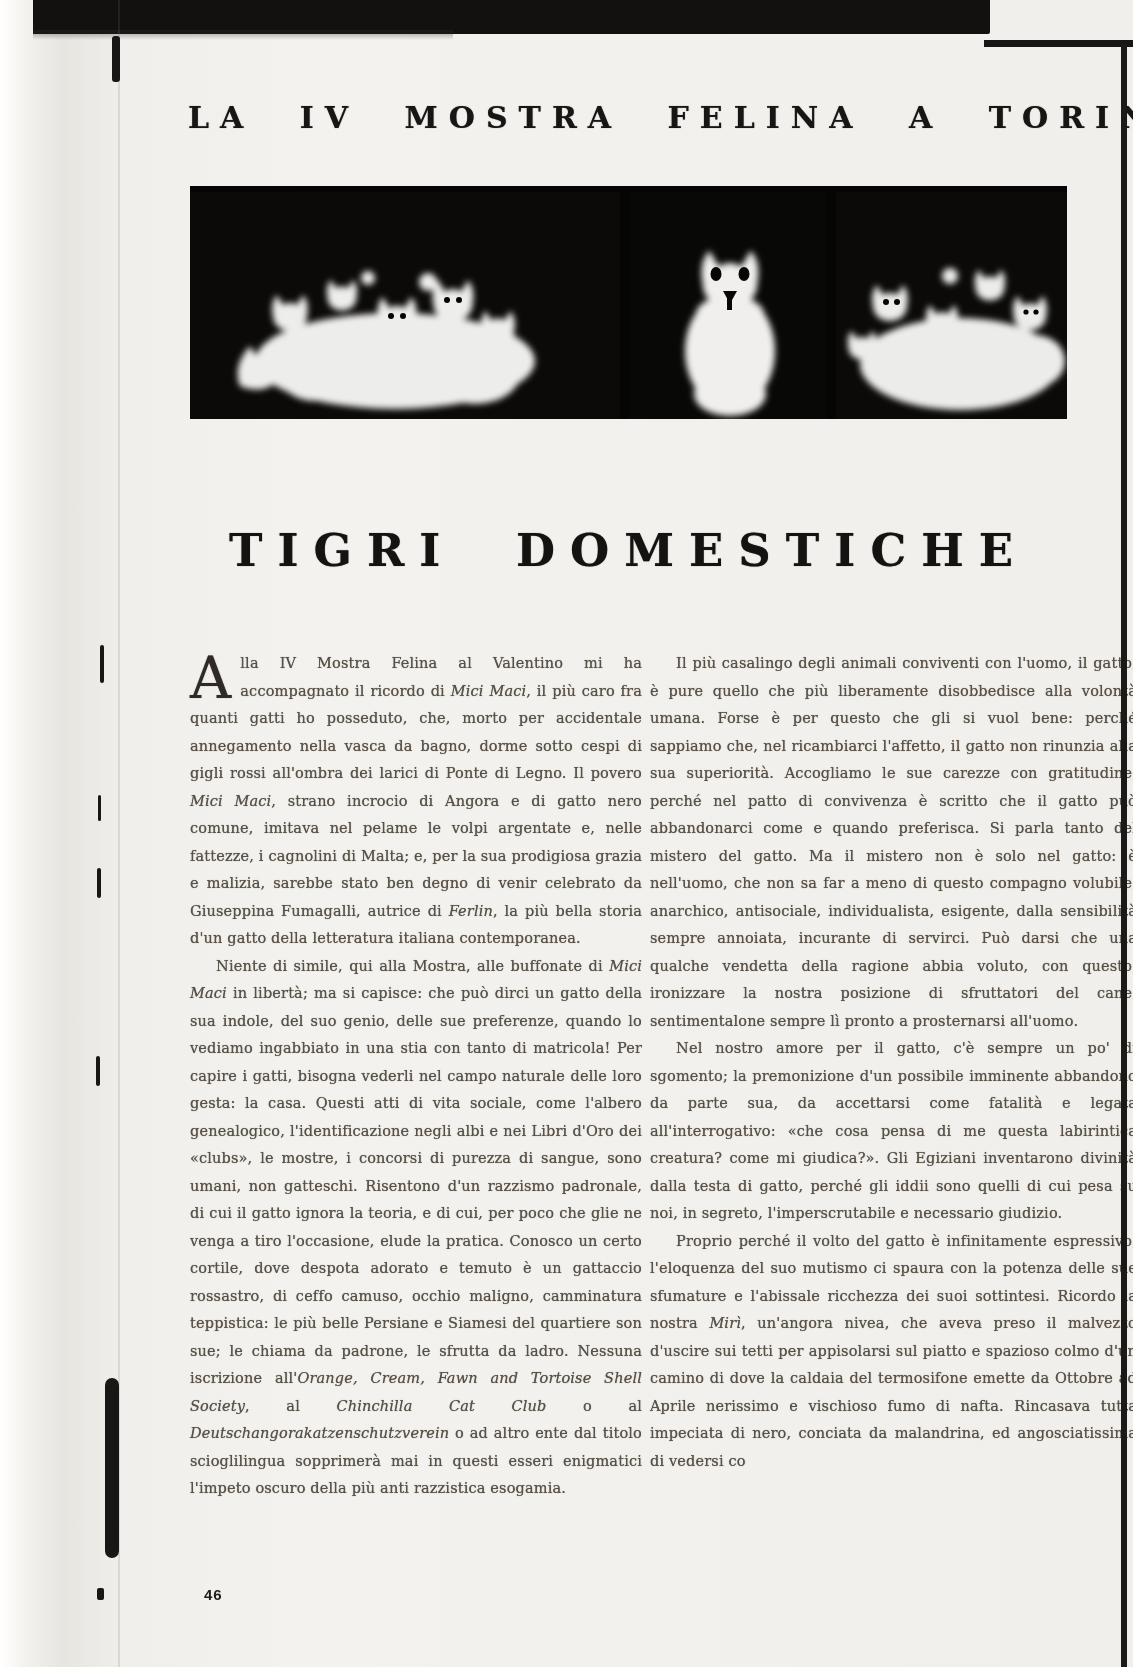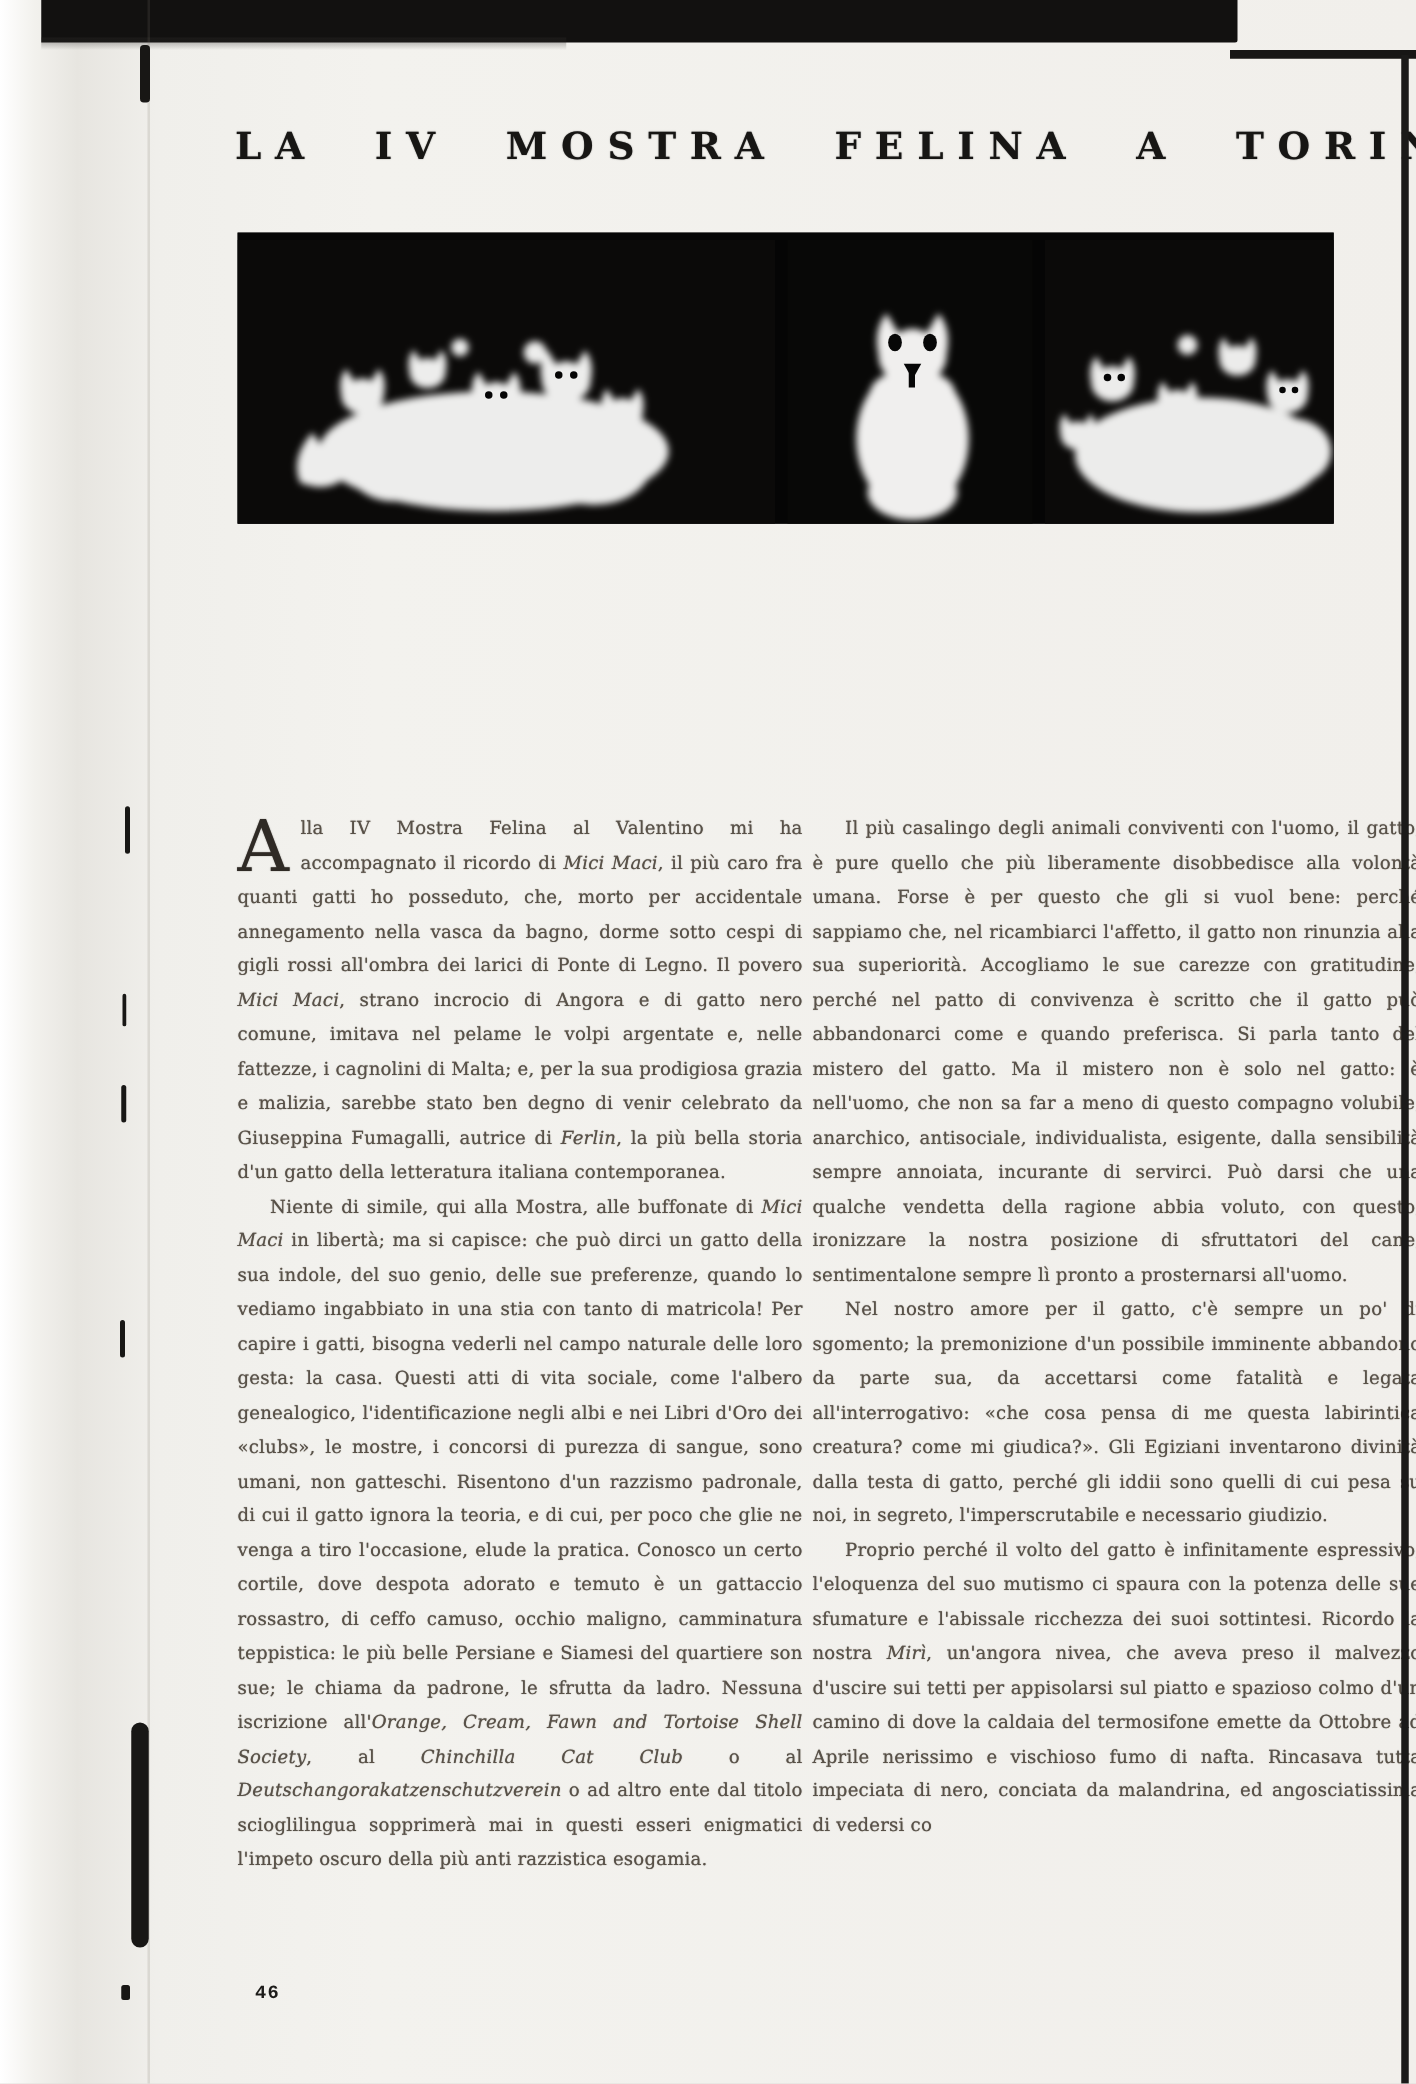--- a/index.html
+++ b/index.html
@@ -40,21 +40,21 @@
     text-shadow:0 0 .8px rgba(88,81,72,.85);
   }
   .col p{margin:0;}
   .col p.ind{text-indent:1.8em;}
   .col-left{left:190px;width:452px;}
   .col-right{left:650px;width:487px;}
   .dropcap{
     float:left;font-size:57px;line-height:46px;padding:5px 9px 0 0;
     color:#2f2a25;font-weight:normal;text-shadow:0 0 1px rgba(40,36,32,.6);
   }
-  .page-num{position:absolute;left:204px;top:1586px;font-family:Liberation Mono, monospace;
+  .page-num{position:absolute;left:204px;top:1586px;font-family:Liberation Sans, sans-serif;
     font-size:15px;font-weight:bold;color:#1d1c1a;letter-spacing:1px;}
 </style>
 </head>
 <body>
 
 <div class="page">
 
   <div class="topbar"></div>
   <div class="topbar-smudge"></div>
   <div class="topbar-thin"></div>
@@ -132,20 +132,21 @@
       </g>
       <g fill="#050505">
         <circle cx="696" cy="116" r="3"></circle>
           <circle cx="707" cy="116" r="3"></circle>
         <circle cx="836" cy="126" r="2.6"></circle>
           <circle cx="846" cy="126" r="2.6"></circle>
       </g>
     </svg>
   </div>
 
+  <div class="article-title">TIGRI DOMESTICHE</div>
 
   <div class="col col-left">
     <p><span class="dropcap">A</span><span><span>lla IV Mostra Felina al Valentino mi ha accompagnato il ricordo di </span><i>Mici Maci</i><span>, il più caro fra quanti gatti ho posseduto, che, morto per accidentale annegamento nella vasca da bagno, dorme sotto cespi di gigli rossi all'ombra dei larici di Ponte di Legno. Il povero </span><i>Mici Maci</i><span>, strano incrocio di Angora e di gatto nero comune, imitava nel pelame le volpi argentate e, nelle fattezze, i cagnolini di Malta; e, per la sua prodigiosa grazia e malizia, sarebbe stato ben degno di venir celebrato da Giuseppina Fumagalli, autrice di </span><i>Ferlin</i><span>, la più bella storia d'un gatto della letteratura italiana contemporanea.</span></span></p>
     <p class="ind"><span>Niente di simile, qui alla Mostra, alle buffonate di </span><i>Mici Maci</i><span> in libertà; ma si capisce: che può dirci un gatto della sua indole, del suo genio, delle sue preferenze, quando lo vediamo ingabbiato in una stia con tanto di matricola! Per capire i gatti, bisogna vederli nel campo naturale delle loro gesta: la casa. Questi atti di vita sociale, come l'albero genealogico, l'identificazione negli albi e nei Libri d'Oro dei «clubs», le mostre, i concorsi di purezza di sangue, sono umani, non gatteschi. Risentono d'un razzismo padronale, di cui il gatto ignora la teoria, e di cui, per poco che glie ne venga a tiro l'occasione, elude la pratica. Conosco un certo cortile, dove despota adorato e temuto è un gattaccio rossastro, di ceffo camuso, occhio maligno, camminatura teppistica: le più belle Persiane e Siamesi del quartiere son sue; le chiama da padrone, le sfrutta da ladro. Nessuna iscrizione all'</span><i>Orange, Cream, Fawn and Tortoise Shell Society</i><span>, al </span><i>Chinchilla Cat Club</i><span> o al </span><i>Deutschangorakatzenschutzverein</i><span> o ad altro ente dal titolo scioglilingua sopprimerà mai in questi esseri enigmatici l'impeto oscuro della più anti razzistica esogamia.</span></p>
   </div>
 
   <div class="col col-right">
     <p class="ind"><span>Il più casalingo degli animali conviventi con l'uomo, il gatto, è pure quello che più liberamente disobbedisce alla volontà umana. Forse è per questo che gli si vuol bene: perché sappiamo che, nel ricambiarci l'affetto, il gatto non rinunzia alla sua superiorità. Accogliamo le sue carezze con gratitudine, perché nel patto di convivenza è scritto che il gatto può abbandonarci come e quando preferisca. Si parla tanto del mistero del gatto. Ma il mistero non è solo nel gatto: è nell'uomo, che non sa far a meno di questo compagno volubile, anarchico, antisociale, individualista, esigente, dalla sensibilità sempre annoiata, incurante di servirci. Può darsi che una qualche vendetta della ragione abbia voluto, con questo, ironizzare la nostra posizione di sfruttatori del cane, sentimentalone sempre lì pronto a prosternarsi all'uomo.</span></p>
     <p class="ind"><span>Nel nostro amore per il gatto, c'è sempre un po' di sgomento; la premonizione d'un possibile imminente abbandono da parte sua, da accettarsi come fatalità e legata all'interrogativo: «che cosa pensa di me questa labirintica creatura? come mi giudica?». Gli Egiziani inventarono divinità dalla testa di gatto, perché gli iddii sono quelli di cui pesa su noi, in segreto, l'imperscrutabile e necessario giudizio.</span></p>
     <p class="ind"><span>Proprio perché il volto del gatto è infinitamente espressivo, l'eloquenza del suo mutismo ci spaura con la potenza delle sue sfumature e l'abissale ricchezza dei suoi sottintesi. Ricordo la nostra </span><i>Mirì</i><span>, un'angora nivea, che aveva preso il malvezzo d'uscire sui tetti per appisolarsi sul piatto e spazioso colmo d'un camino di dove la caldaia del termosifone emette da Ottobre ad Aprile nerissimo e vischioso fumo di nafta. Rincasava tutta impeciata di nero, conciata da malandrina, ed angosciatissima di vedersi co</span></p>

